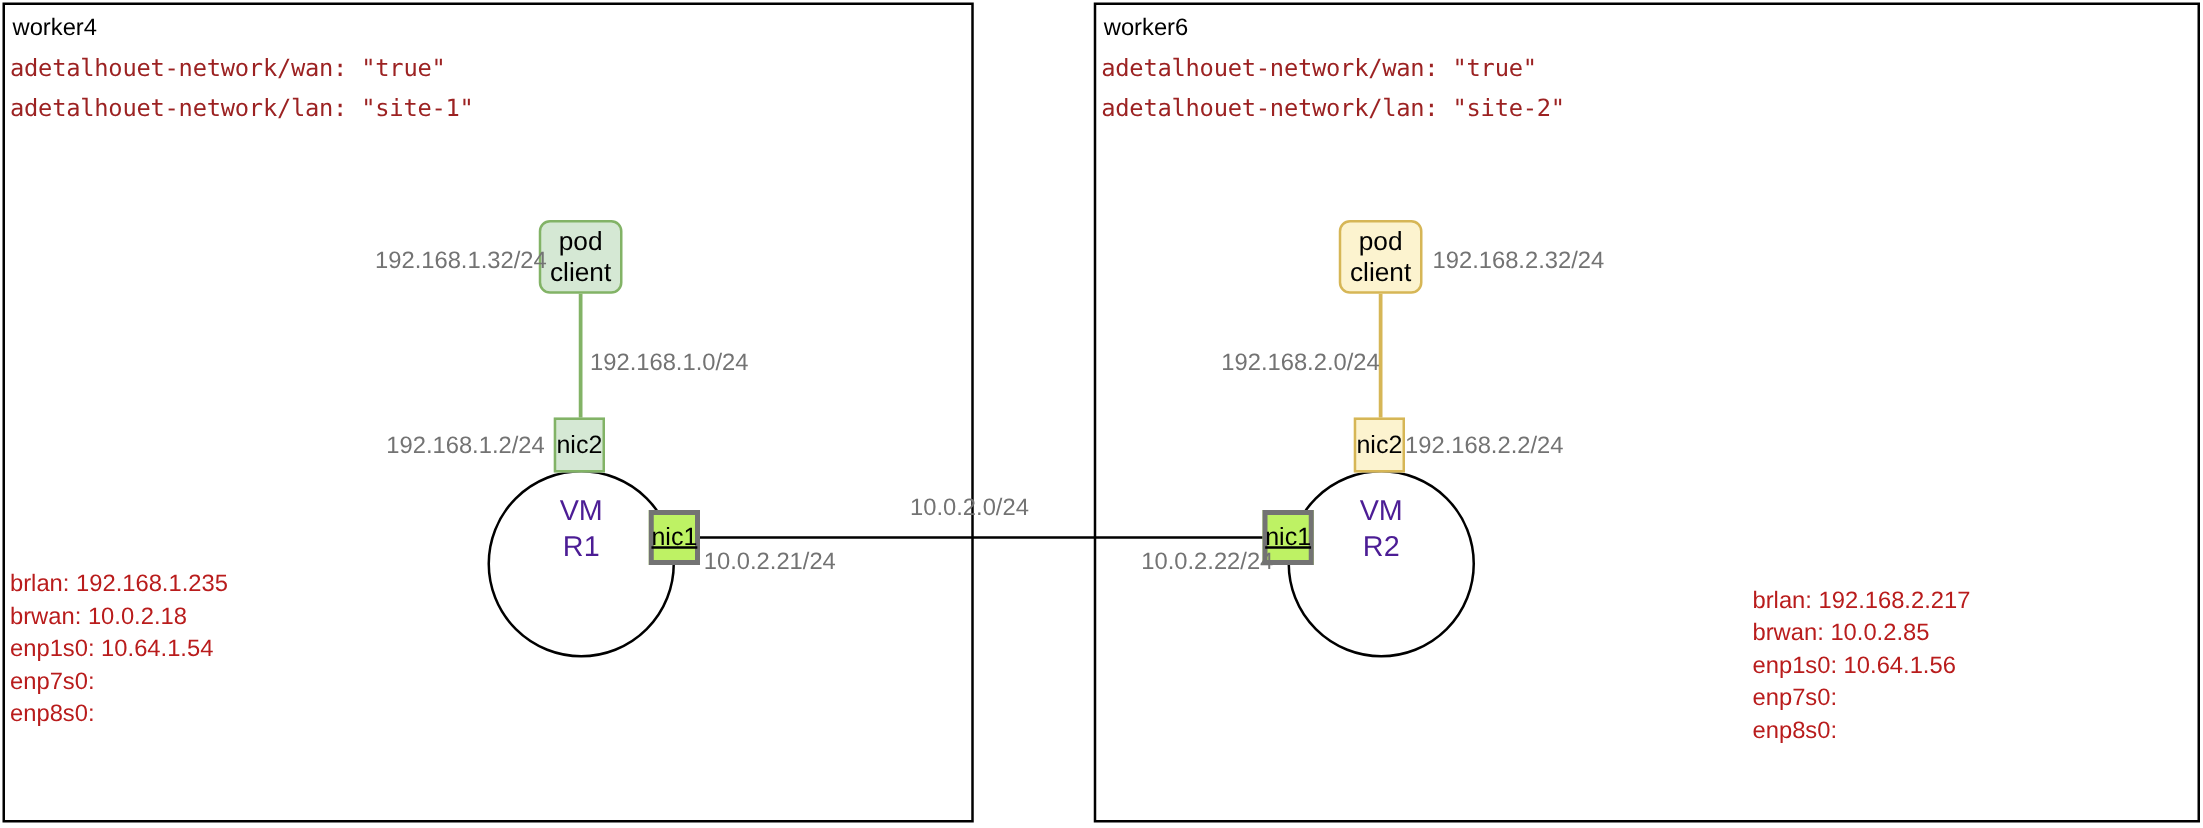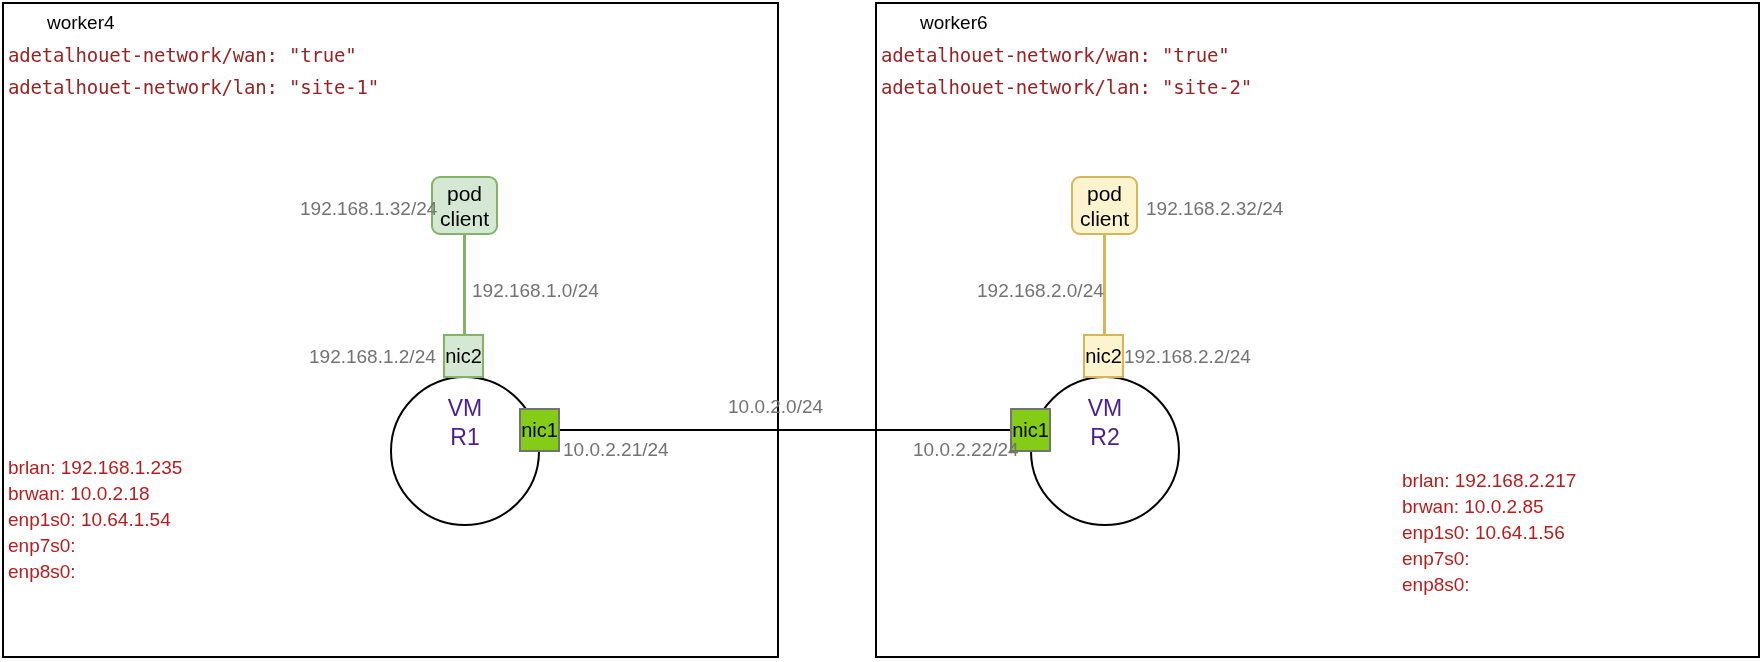--- a/index.html
+++ b/index.html
@@ -4,39 +4,39 @@
 <style>
   html,body{margin:0;padding:0;background:#ffffff;}
   body{width:1762px;height:662px;position:relative;overflow:hidden;
        font-family:"Liberation Sans",sans-serif;color:#000;}
   .stage{position:absolute;left:0;top:0;width:1762px;height:662px;}
 
   .panel{position:absolute;border:2px solid #000;background:#fff;box-sizing:border-box;}
   #panel-left{left:2px;top:2px;width:777px;height:656px;}
   #panel-right{left:875px;top:2px;width:885px;height:656px;}
 
-  .worker-name{position:absolute;font-size:19px;line-height:19px;color:#000;white-space:nowrap;margin-left:37px;}
+  .worker-name{position:absolute;font-size:19px;line-height:19px;color:#000;white-space:nowrap;}
   .annot{position:absolute;font-family:"DejaVu Sans Mono","Liberation Mono",monospace;
          font-size:19px;line-height:19px;color:#9c2222;white-space:nowrap;letter-spacing:-0.2px;}
   .annot .val{color:#9c2222;}
 
   .iface-list{position:absolute;font-size:19px;line-height:26px;white-space:nowrap;color:#b91c1c;}
   .iface-list div{height:26px;}
 
   .node-pod{position:absolute;box-sizing:border-box;border-radius:9px;
             display:flex;flex-direction:column;align-items:center;justify-content:center;
             font-size:21px;line-height:25px;color:#000;}
   .pod-green{background:#d5e8d4;border:2px solid #82b366;}
   .pod-yellow{background:#fcf3cf;border:2px solid #d6b656;}
 
   .node-nic{position:absolute;box-sizing:border-box;display:flex;
             align-items:center;justify-content:center;font-size:20px;color:#000;z-index:4;}
   .nic-green{background:#d5e8d4;border:2px solid #82b366;}
   .nic-yellow{background:#fcf3cf;border:2px solid #d6b656;}
-  .nic-gray{background:#84cc16;border:2px solid #737373;}
+  .nic-gray{background:#bef264;border:4px solid #737373;text-decoration:underline;}
 
   .vm-circle{position:absolute;box-sizing:border-box;border:2px solid #000;
              border-radius:50%;background:#fff;z-index:1;}
   .vm-label{position:absolute;text-align:center;font-size:23px;line-height:29px;
             color:#4c1d95;z-index:2;white-space:nowrap;}
 
   .edge{position:absolute;z-index:0;}
   .edge-v-green{background:#82b366;width:3px;}
   .edge-v-yellow{background:#d6b656;width:3px;}
   .edge-h-black{background:#000;height:2px;}

